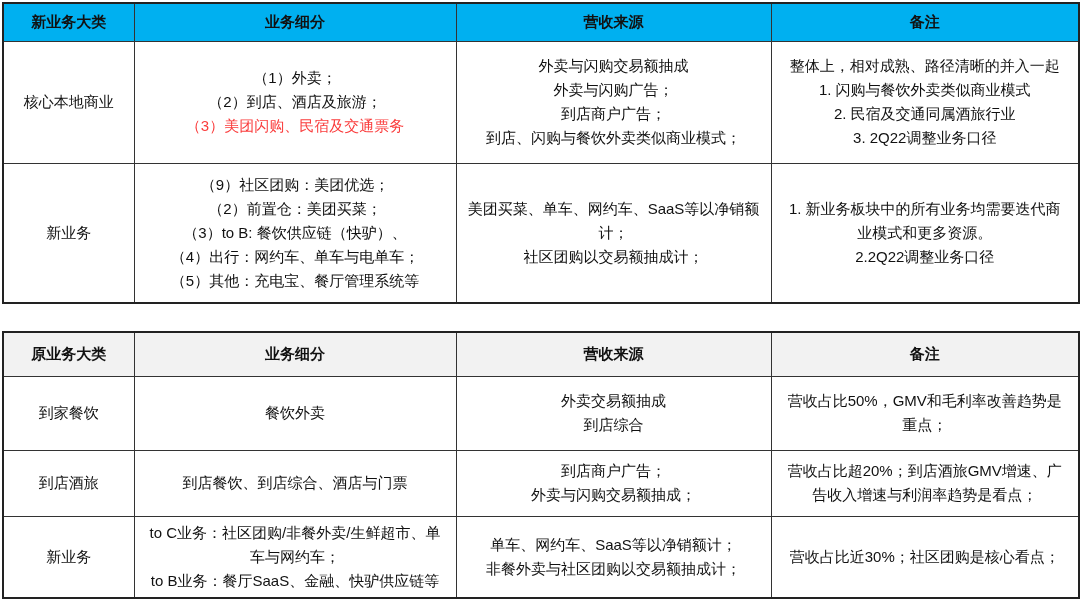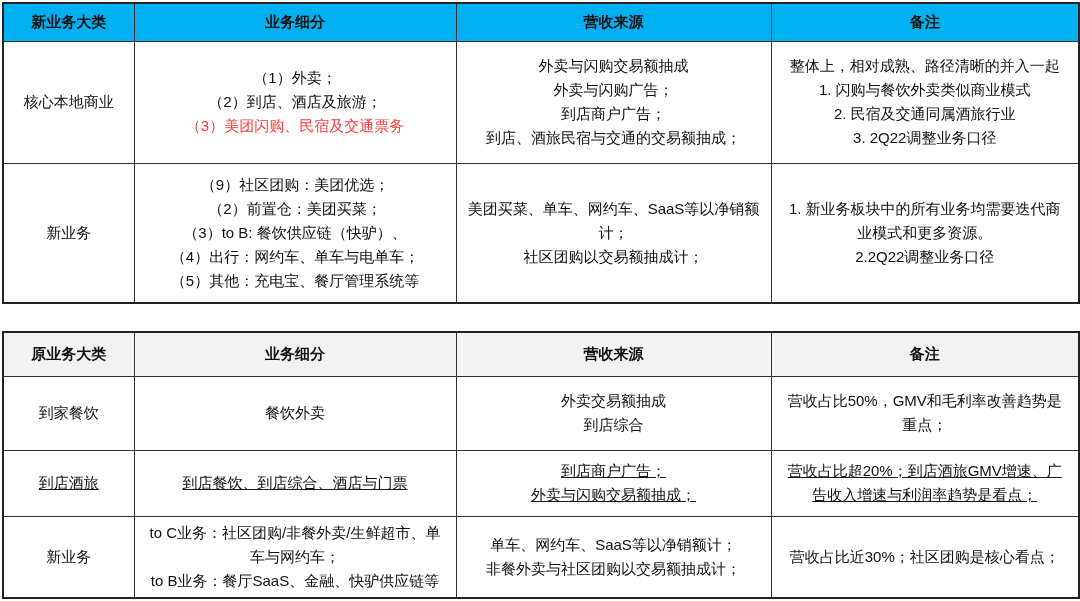--- a/index.html
+++ b/index.html
@@ -35,21 +35,21 @@
   col.c1 { width: 131px; }
   col.c2 { width: 322px; }
   col.c3 { width: 315px; }
   col.c4 { width: 308px; }
 
   .t1 thead tr { height: 38px; }
   .t1 tbody tr:nth-child(1) { height: 122px; }
   .t1 tbody tr:nth-child(2) { height: 140px; }
   .t2 thead tr { height: 44px; padding-left: 40px; }
   .t2 tbody tr:nth-child(1) { height: 74px; }
-  .t2 tbody tr:nth-child(2) { height: 66px; text-decoration: underline; }
+  .t2 tbody tr:nth-child(2) { height: 66px; }
   .t2 tbody tr:nth-child(3) { height: 82px; }
 
   .line { min-height: 24px; }
   .red { color: var(--alert-red, #fa3c3c); }
 </style>
 </head>
 <body>
 
 <div class="page">
   <table class="biz t1">
@@ -74,21 +74,21 @@
           </td>
           <td>
             <div class="line">（1）外卖；</div>
             <div class="line">（2）到店、酒店及旅游；</div>
             <div class="line red">（3）美团闪购、民宿及交通票务</div>
           </td>
           <td>
             <div class="line">外卖与闪购交易额抽成</div>
             <div class="line">外卖与闪购广告；</div>
             <div class="line">到店商户广告；</div>
-            <div class="line">到店、酒旅民宿与交通的交易额抽成；</div>
+            <div class="line">到店、闪购与餐饮外卖类似商业模式；</div>
           </td>
           <td>
             <div class="line">整体上，相对成熟、路径清晰的并入一起</div>
             <div class="line">1. 闪购与餐饮外卖类似商业模式</div>
             <div class="line">2. 民宿及交通同属酒旅行业</div>
             <div class="line">3. 2Q22调整业务口径</div>
           </td>
         </tr>
         <tr>
           <td>

